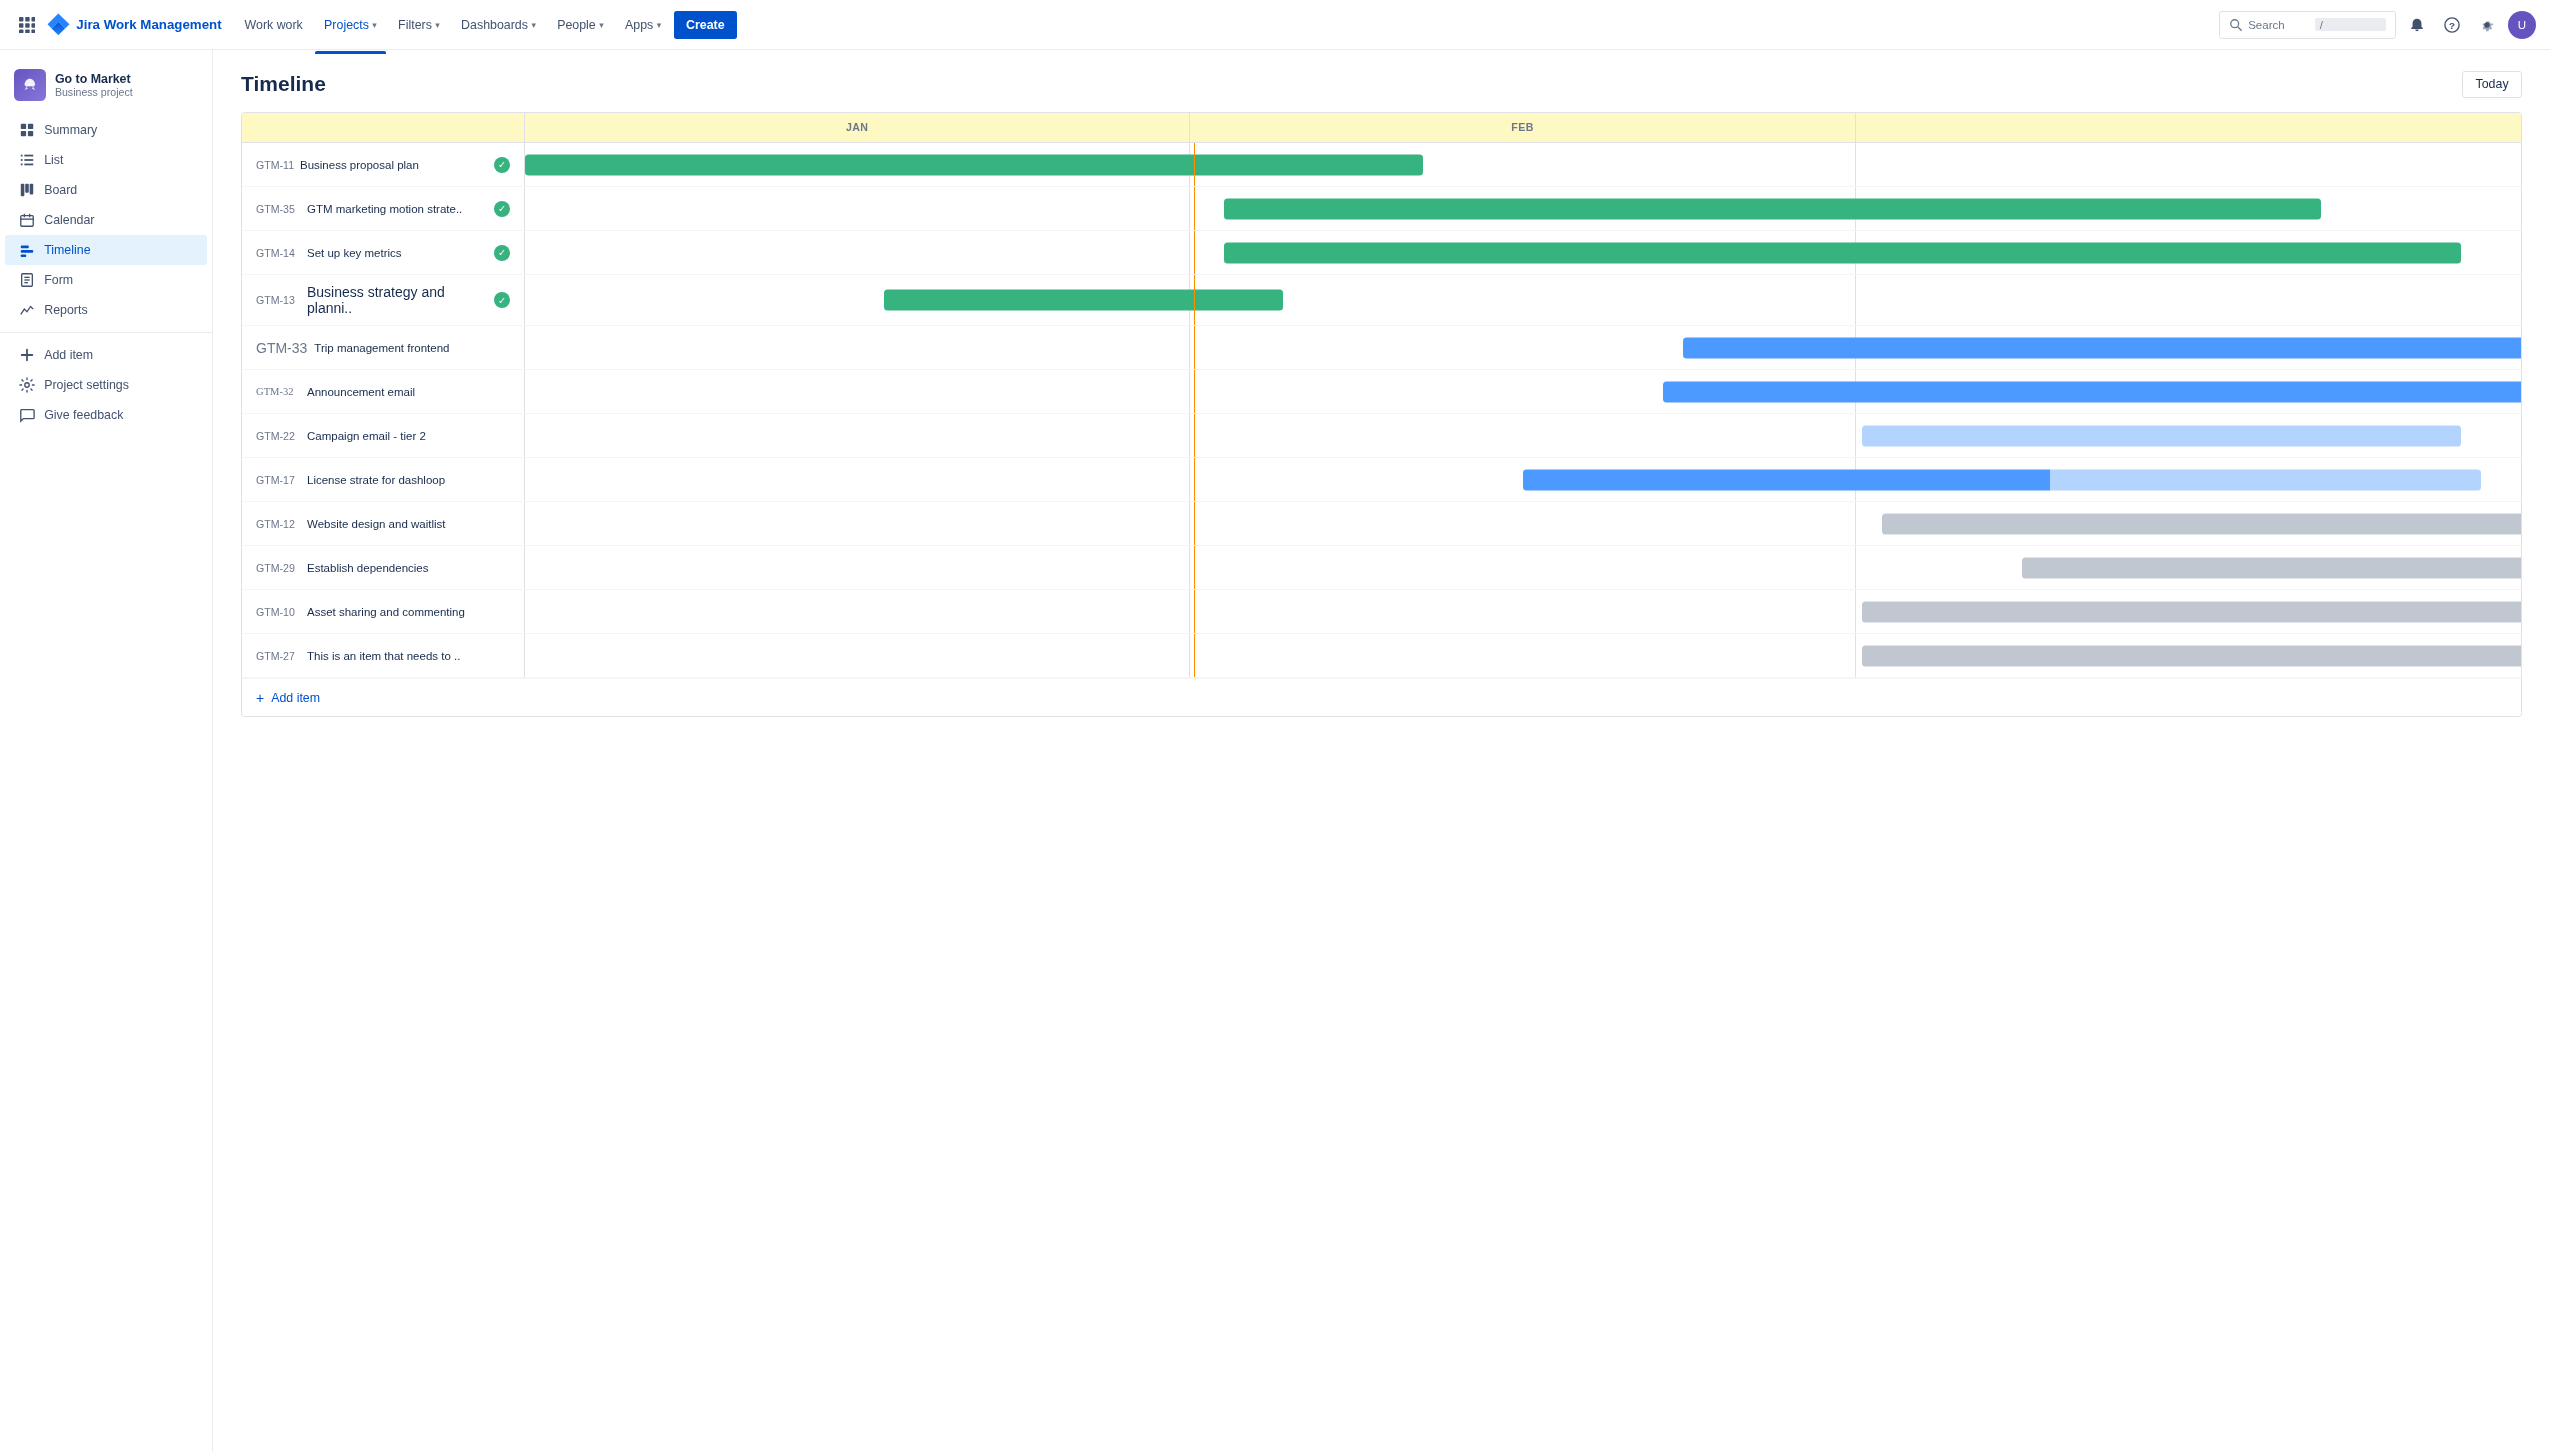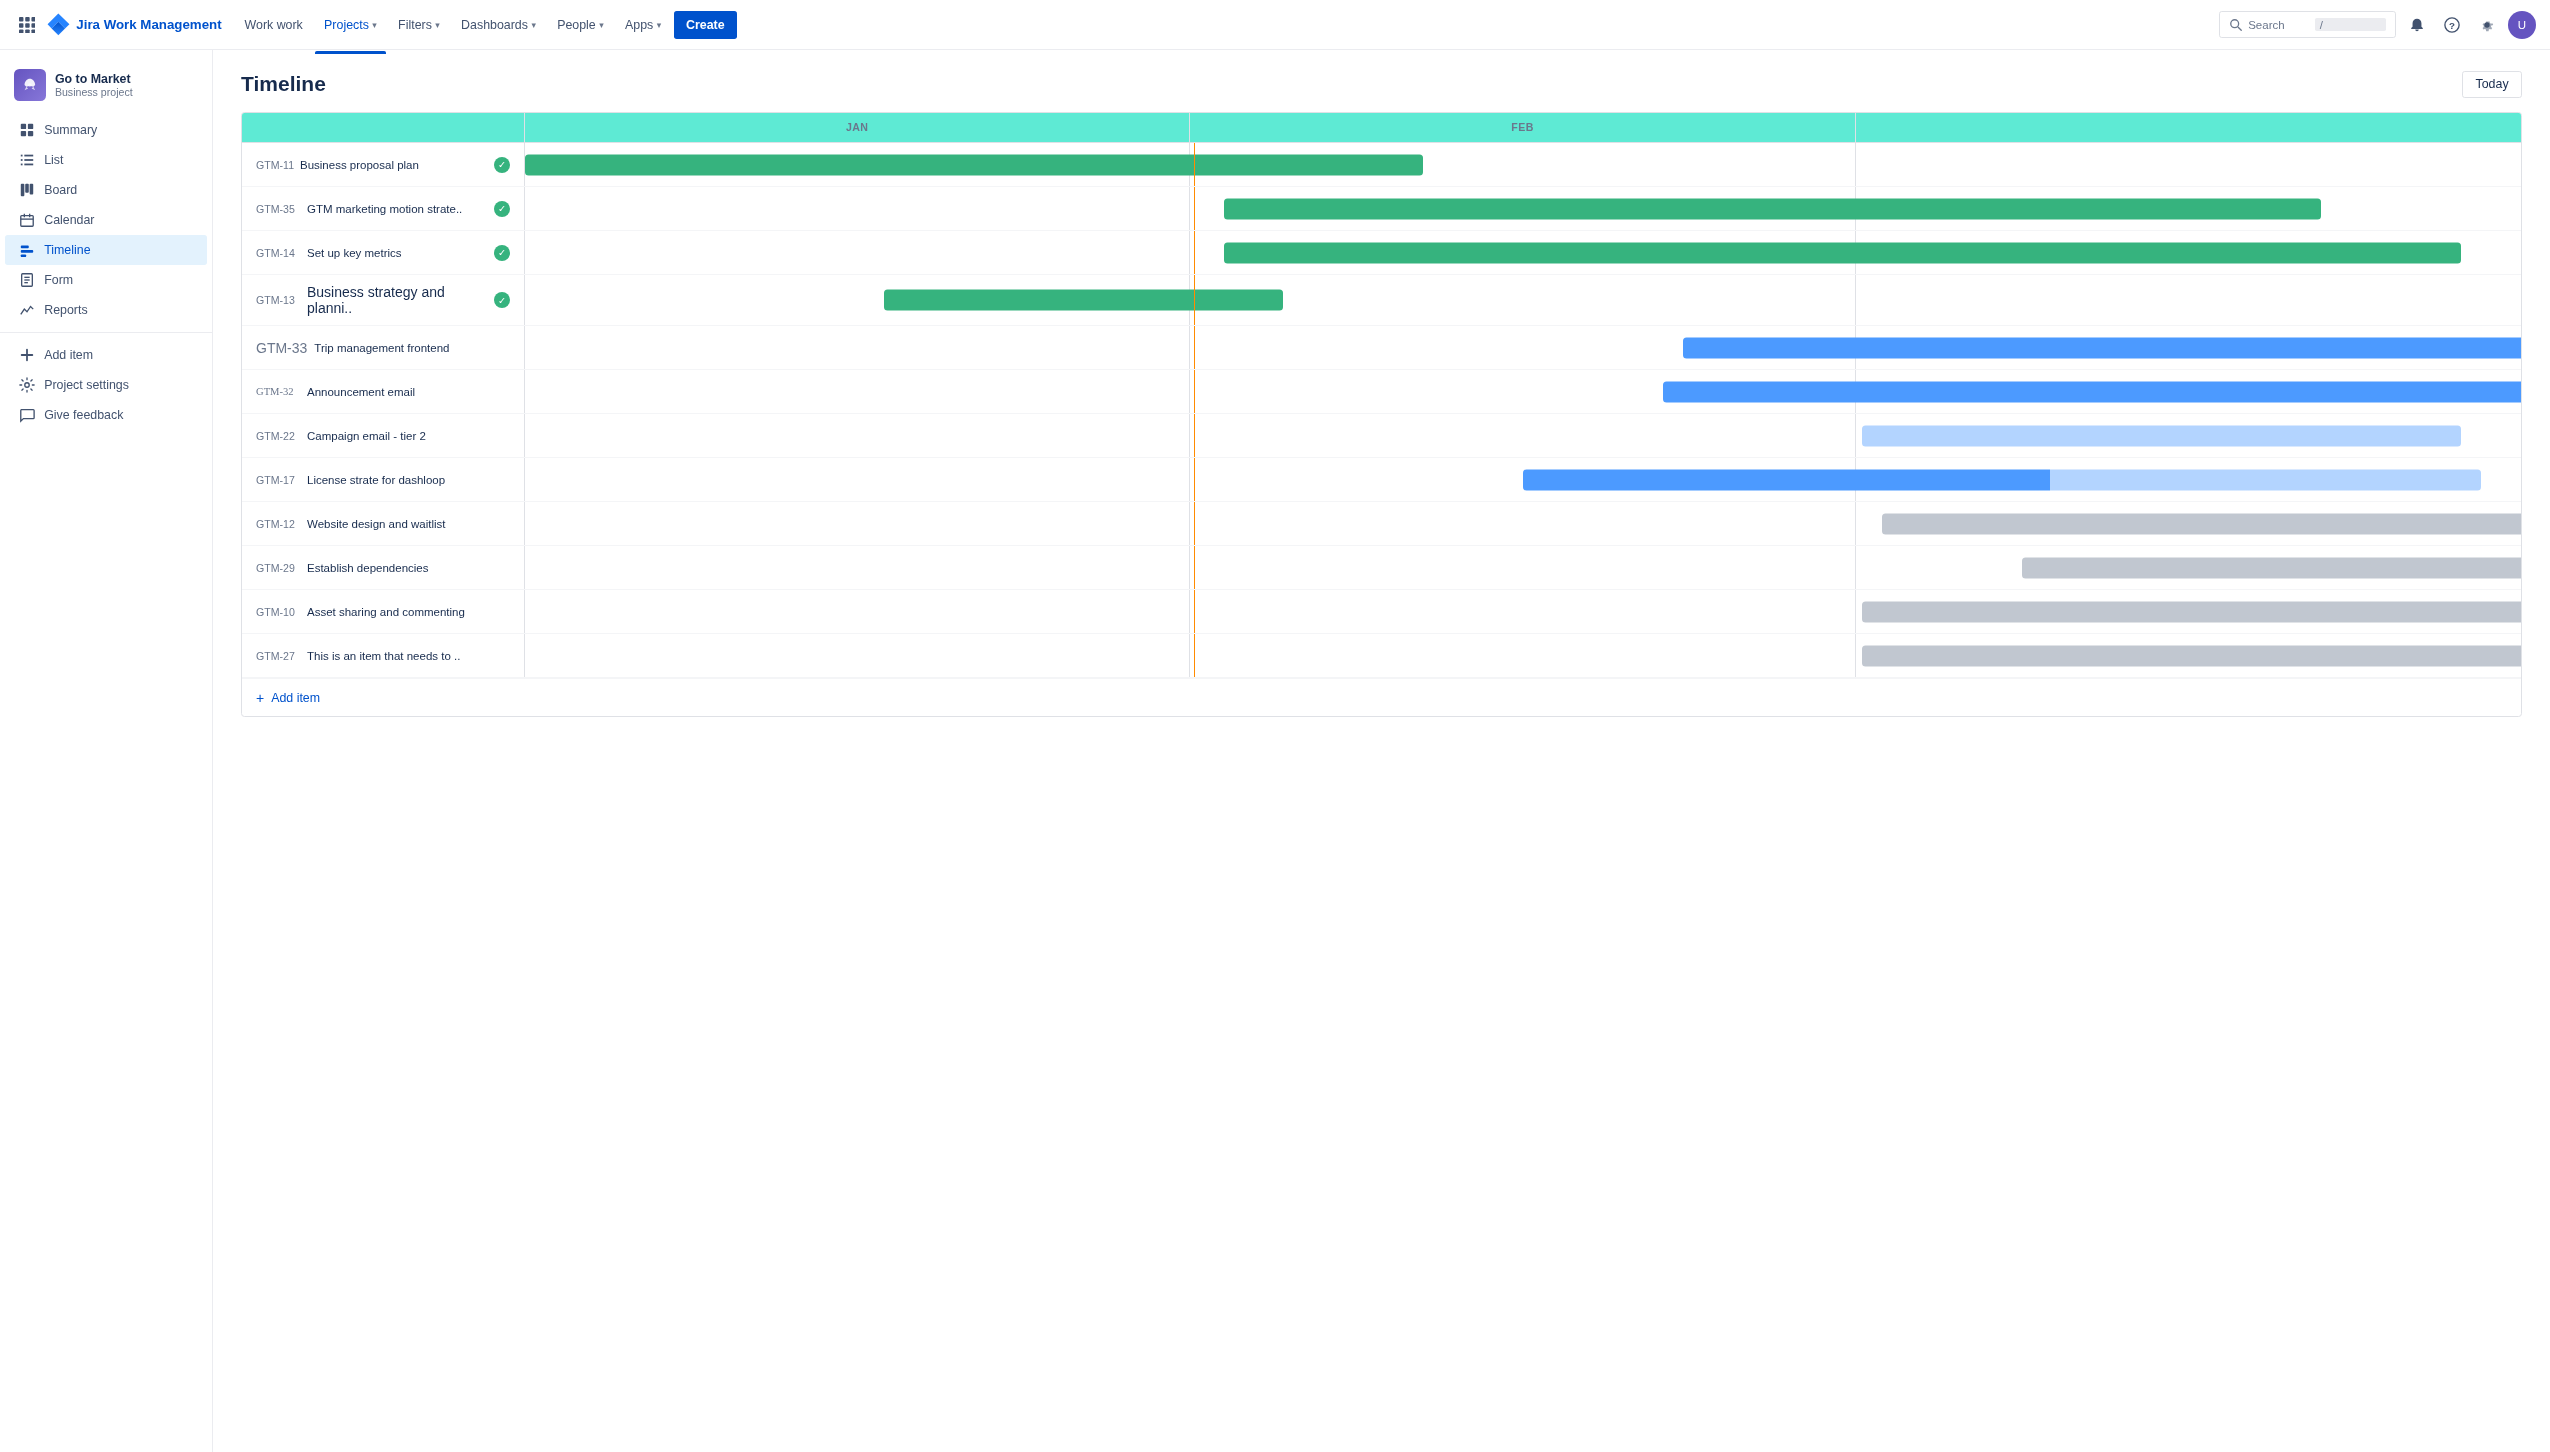--- a/index.html
+++ b/index.html
@@ -16,21 +16,21 @@
     .topnav-logo svg { width: 25px; height: 25px; }
     .topnav-nav { display: flex; align-items: center; gap: 3.5px; flex: 1; }
     .nav-item {
       padding: 7px 8.9px; border-radius: 2.7px; cursor: pointer;
       font-size: 12.4px; color: #42526e; display: flex; align-items: center; gap: 3.5px;
       position: relative;
     }
     .nav-item.active { color: #0052cc; }
     .nav-item.active::after { content: ''; position: absolute; bottom: -15px; left: 0; right: 0; height: 2.7px; background: #0052cc; border-radius: 1.8px 1.8px 0 0; }
     .nav-create { background: #0052cc; color: #fff; padding: 7px 12.4px; border-radius: 2.7px; cursor: pointer; font-weight: 600; border: none; font-size: 12.4px; }
-    .topnav-right { display: flex; align-items: center; gap: 7px; margin-left: auto; }
+    .topnav-right { display: flex; gap: 7px; margin-left: auto; }
     .search-box {
       display: flex; align-items: center; gap: 5.3px;
       border: 1.8px solid #dfe1e6; border-radius: 2.7px;
       padding: 5.3px 8.9px; width: 177px; cursor: text; color: #6b778c;
     }
     .search-box span { font-size: 11.5px; flex: 1; }
     .search-slash { background: #ebecf0; border-radius: 1.8px; padding: 0.9px 4.4px; font-size: 10.6px; color: #6b778c; }
     .icon-btn { width: 28px; height: 28px; border-radius: 50%; background: transparent; border: none; cursor: pointer; display: flex; align-items: center; justify-content: center; color: #42526e; font-size: 14px; }
     .avatar { width: 28px; height: 28px; border-radius: 50%; background: #6554c0; display: flex; align-items: center; justify-content: center; color: #fff; font-size: 11.5px; cursor: pointer; }
 
@@ -266,21 +266,21 @@
   <main class="main">
     <div class="main-header">
       <h1 class="page-title">Timeline</h1>
       <button class="today-btn">Today</button>
     </div>
 
     <div class="timeline-container">
 
       <div style="border: 0.9px solid #dfe1e6; border-radius: 3.5px; overflow: hidden;">
 
-        <div style="display: grid; grid-template-columns: 283px 1fr 1fr 1fr; background: #5eead4; border-bottom: 0.9px solid #dfe1e6;">
+        <div style="display: grid; grid-template-columns: 283px 1fr 1fr 1fr; background: #fef9c3; border-bottom: 0.9px solid #dfe1e6;">
           <div style="padding: 8.9px 14px; border-right: 0.9px solid #dfe1e6;"></div>
           <div class="th-month">JAN</div>
           <div class="th-month">FEB</div>
         </div>
 
         <div id="timeline-rows-container">
             <div style="display: grid; grid-template-columns: 283px 1fr 1fr 1fr; border-bottom: 0.9px solid rgb(244, 245, 247); min-height: 43px; align-items: stretch;">
               <div style="display: flex; align-items: center; gap: 0; padding: 8.9px 14px; border-right: 0.9px solid rgb(223, 225, 230); min-height: 43px;">
                 <span style="font-size: 10.6px; color: rgb(107, 119, 140); white-space: nowrap; min-width: 44px;">GTM-11</span>
                 <span style="font-size: 11.5px; color: rgb(23, 43, 77); flex: 1 1 0%;">Business proposal plan</span>

